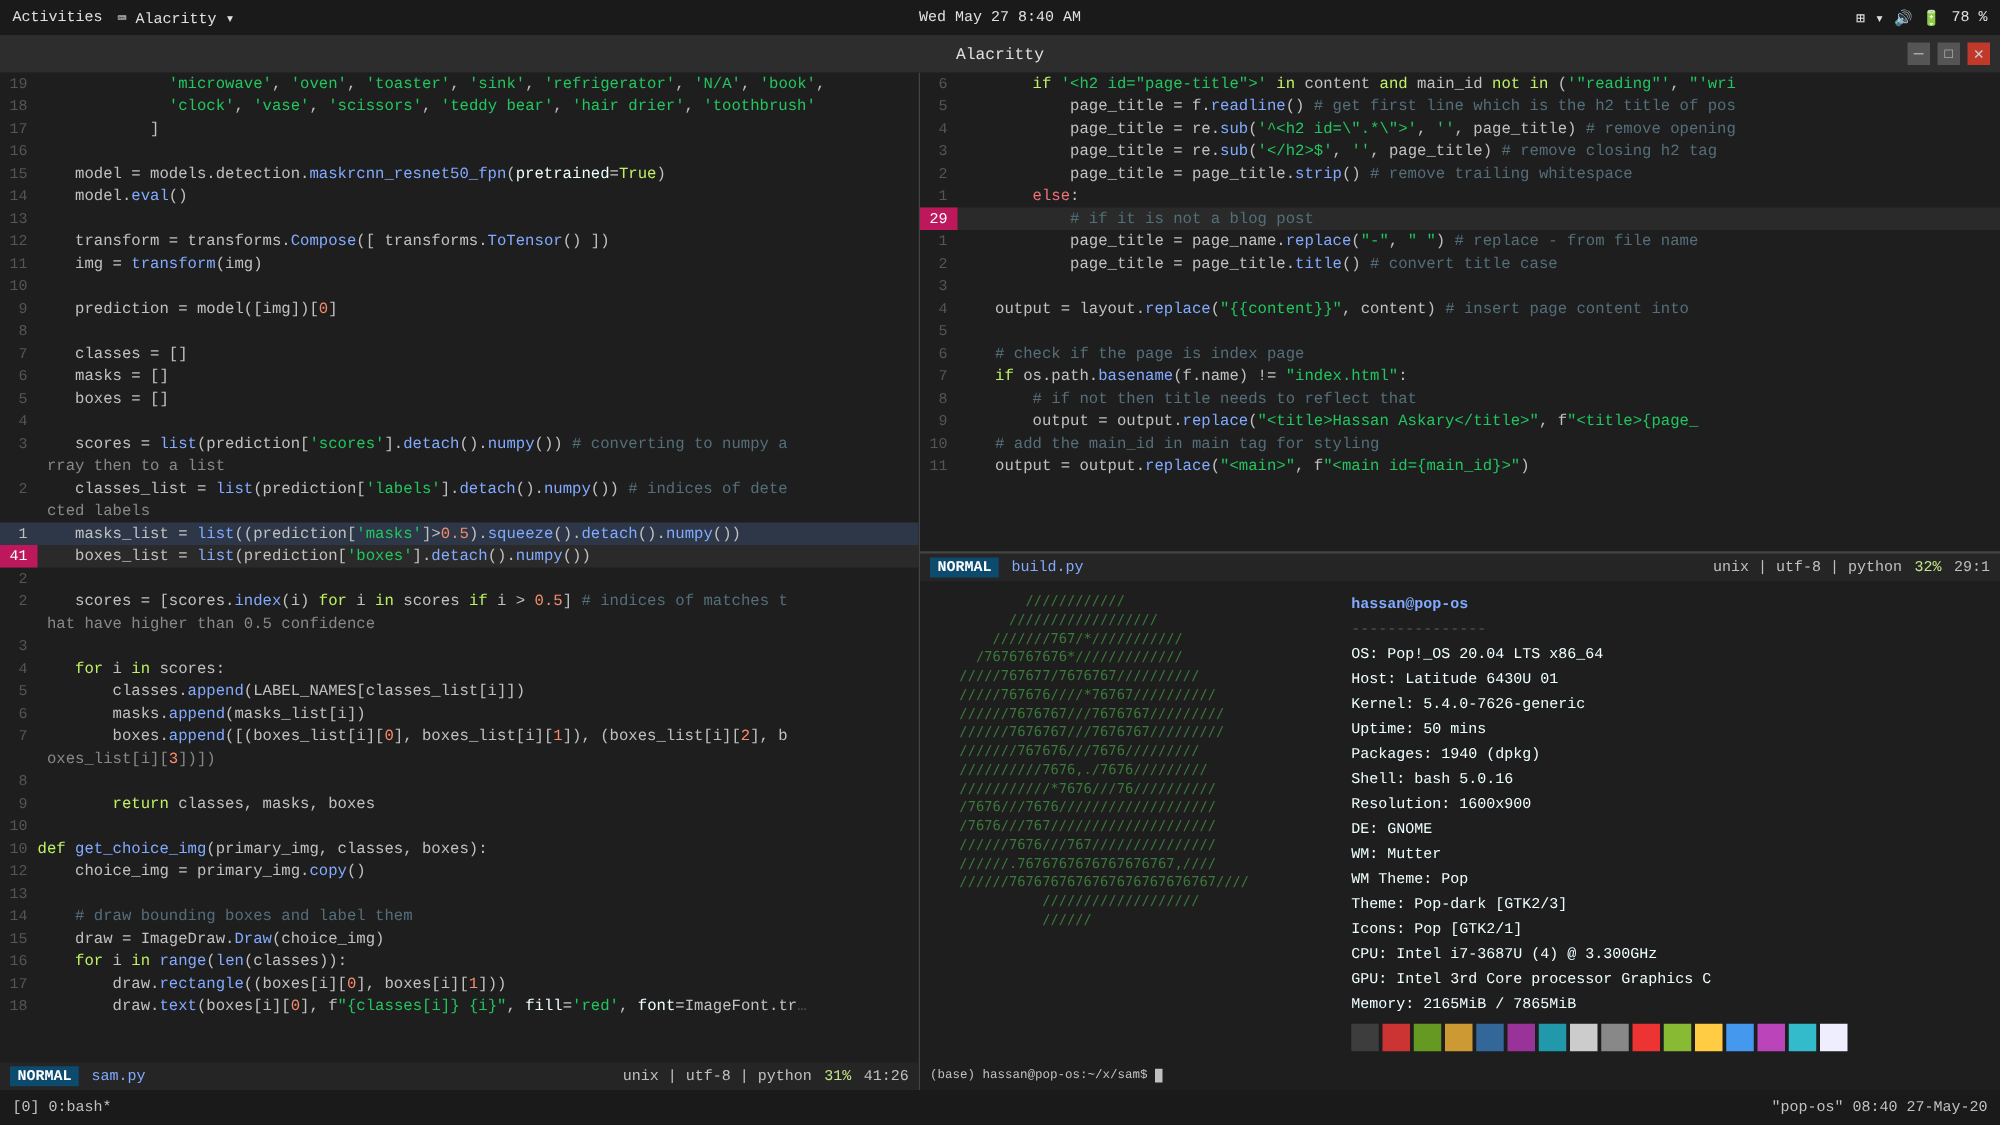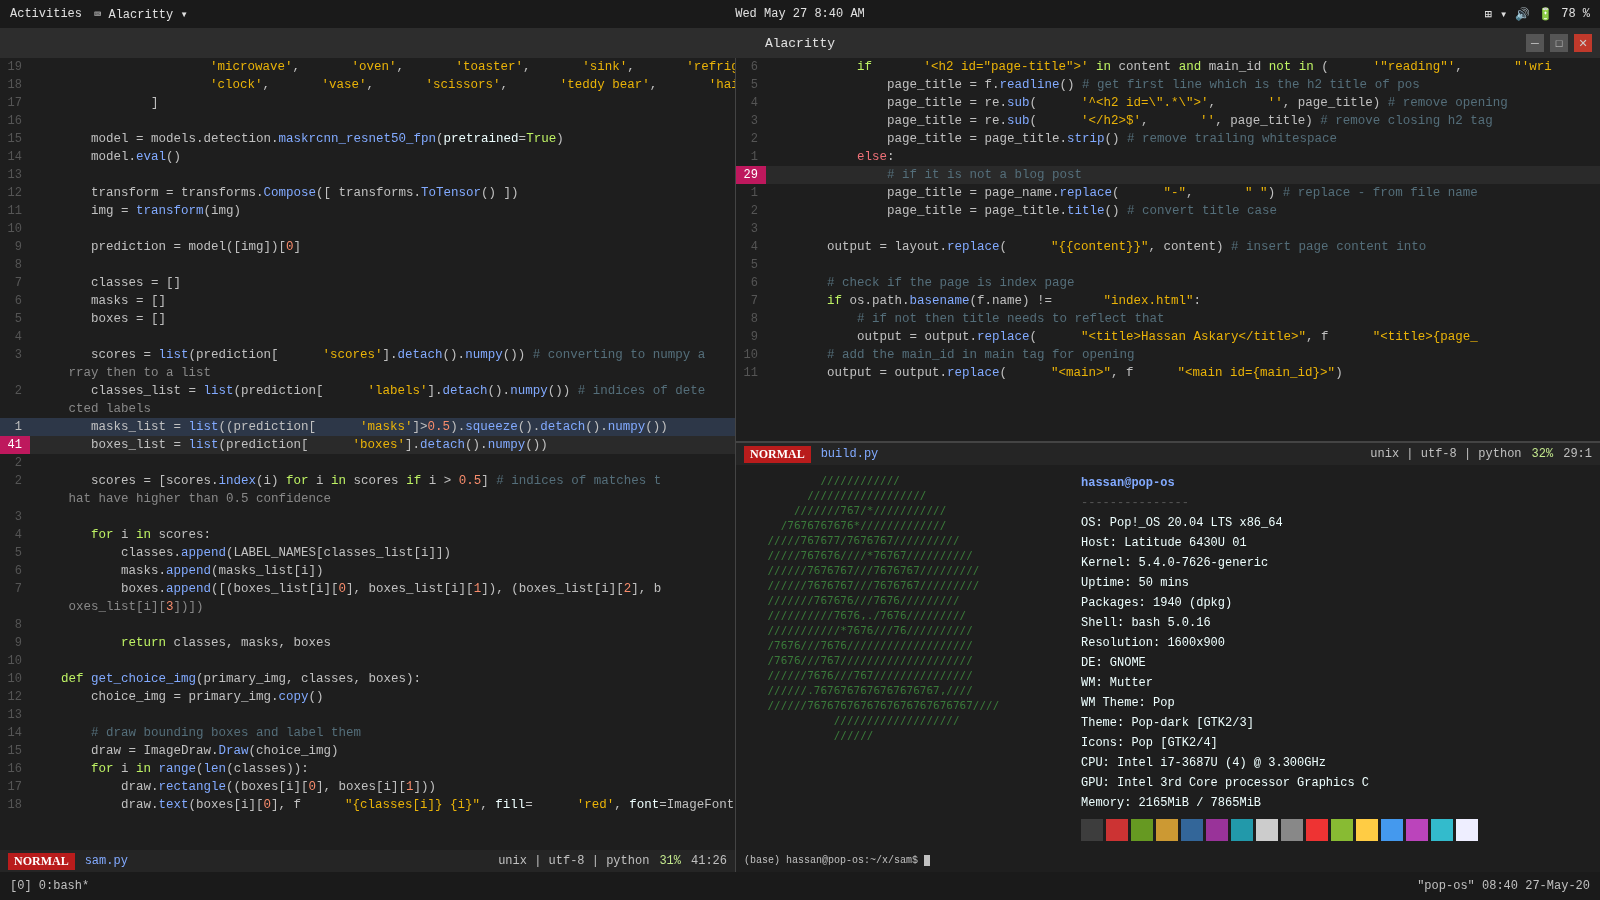--- a/index.html
+++ b/index.html
@@ -92,21 +92,20 @@
       overflow: hidden;
       padding: 0;
     }
 
     .code-line {
       display: flex;
       align-items: flex-start;
       min-height: 18px;
       line-height: 18px;
       white-space: pre;
-      gap: 31px;
     }
 
     .code-line.highlighted {
       background: #2a2a2a;
     }
 
     .code-line.current-line {
       background: #2d3748;
     }
 
@@ -125,44 +124,43 @@
     }
 
     .code-content {
       color: #c0c0c0;
       font-size: 12.5px;
     }
 
     
     .kw { color: #bef264; } 
     .fn { color: #82aaff; font-family: Liberation Mono, monospace; } 
-    .str { color: #eab308; margin-left: 44px; } 
+    .str { color: #22c55e; } 
     .num { color: #f78c6c; } 
     .cm { color: #546e7a; } 
     .var { color: #eeffff; }
     .red-text { color: #f07178; margin-top: 40px; }
 
     
     .status-bar {
       height: 22px;
       background: #252525;
       display: flex;
       align-items: center;
       padding: 0 8px;
       font-size: 12px;
       color: #c0c0c0;
       gap: 10px;
       flex-shrink: 0;
     }
     .status-mode {
-      background: #b91c1c;
+      background: #0c4a6e;
       color: #fff;
       padding: 1px 6px;
       font-weight: bold;
-      font-family: Liberation Serif, serif;
     }
     .status-filename { color: #82aaff; }
     .status-right { margin-left: auto; display: flex; gap: 10px; }
     .status-percent { color: #c3e88d; }
 
     
     .right-code {
       height: 395px;
       overflow: hidden;
       border-bottom: 2px solid #444;
@@ -532,21 +530,21 @@
         <div class="code-line">
           <span class="line-num">8</span>
           <span class="code-content">&nbsp;&nbsp;&nbsp;&nbsp;&nbsp;&nbsp;&nbsp;&nbsp;<span class="cm"># if not then title needs to reflect that</span></span>
         </div>
         <div class="code-line">
           <span class="line-num">9</span>
           <span class="code-content">&nbsp;&nbsp;&nbsp;&nbsp;&nbsp;&nbsp;&nbsp;&nbsp;output = output.<span class="fn">replace</span>(<span class="str">"&lt;title&gt;Hassan Askary&lt;/title&gt;"</span>, f<span class="str">"&lt;title&gt;{page_</span></span>
         </div>
         <div class="code-line">
           <span class="line-num">10</span>
-          <span class="code-content">&nbsp;&nbsp;&nbsp;&nbsp;<span class="cm"># add the main_id in main tag for opening</span></span>
+          <span class="code-content">&nbsp;&nbsp;&nbsp;&nbsp;<span class="cm"># add the main_id in main tag for styling</span></span>
         </div>
         <div class="code-line">
           <span class="line-num">11</span>
           <span class="code-content">&nbsp;&nbsp;&nbsp;&nbsp;output = output.<span class="fn">replace</span>(<span class="str">"&lt;main&gt;"</span>, f<span class="str">"&lt;main id={main_id}&gt;"</span>)</span>
         </div>
       </div>
 
       <div class="right-status-bar">
         <span class="status-mode">NORMAL</span>
         <span class="status-filename">build.py</span>
@@ -591,21 +589,21 @@
           <div><span class="sysinfo-val">Host:  Latitude 6430U 01</span></div>
           <div><span class="sysinfo-val">Kernel:  5.4.0-7626-generic</span></div>
           <div><span class="sysinfo-val">Uptime:  50 mins</span></div>
           <div><span class="sysinfo-val">Packages:  1940 (dpkg)</span></div>
           <div><span class="sysinfo-val">Shell:  bash 5.0.16</span></div>
           <div><span class="sysinfo-val">Resolution:  1600x900</span></div>
           <div><span class="sysinfo-val">DE:  GNOME</span></div>
           <div><span class="sysinfo-val">WM:  Mutter</span></div>
           <div><span class="sysinfo-val">WM Theme:  Pop</span></div>
           <div><span class="sysinfo-val">Theme:  Pop-dark [GTK2/3]</span></div>
-          <div><span class="sysinfo-val">Icons:  Pop [GTK2/4]</span></div>
+          <div><span class="sysinfo-val">Icons:  Pop [GTK2/1]</span></div>
           <div><span class="sysinfo-val">CPU:  Intel i7-3687U (4) @ 3.300GHz</span></div>
           <div><span class="sysinfo-val">GPU:  Intel 3rd Core processor Graphics C</span></div>
           <div><span class="sysinfo-val">Memory:  2165MiB / 7865MiB</span></div>
 
           <div class="color-swatches">
             <div class="swatch" style="background:#3d3d3d;"></div>
             <div class="swatch" style="background:#cc3333;"></div>
             <div class="swatch" style="background:#669922;"></div>
             <div class="swatch" style="background:#cc9933;"></div>
             <div class="swatch" style="background:#336699;"></div>

